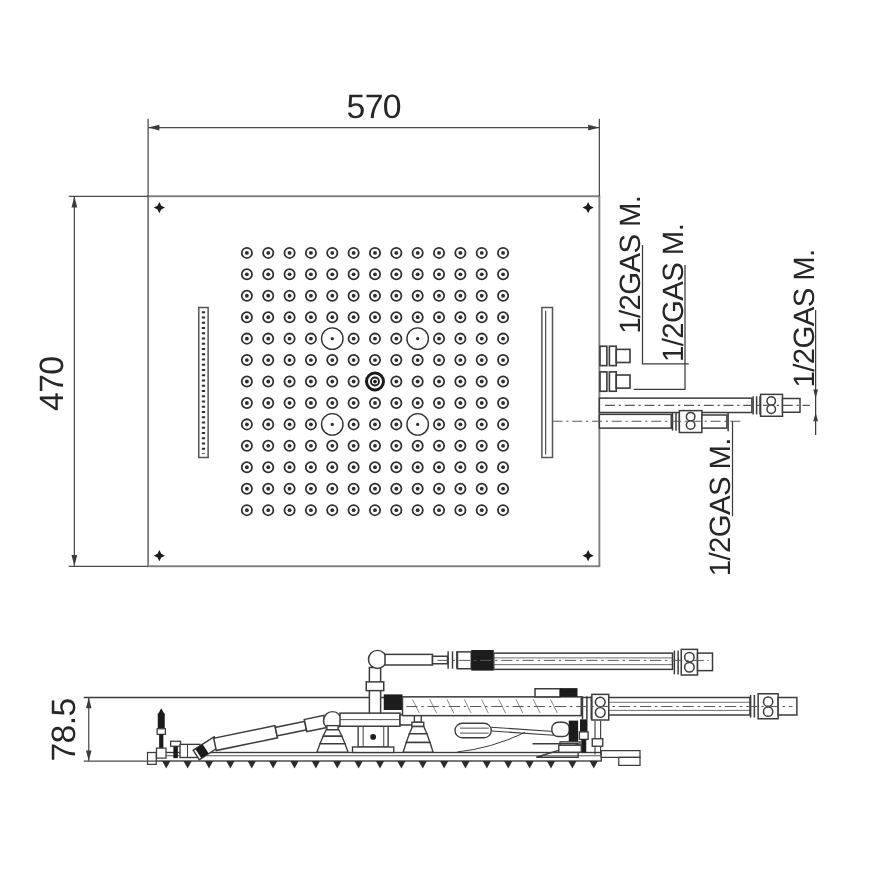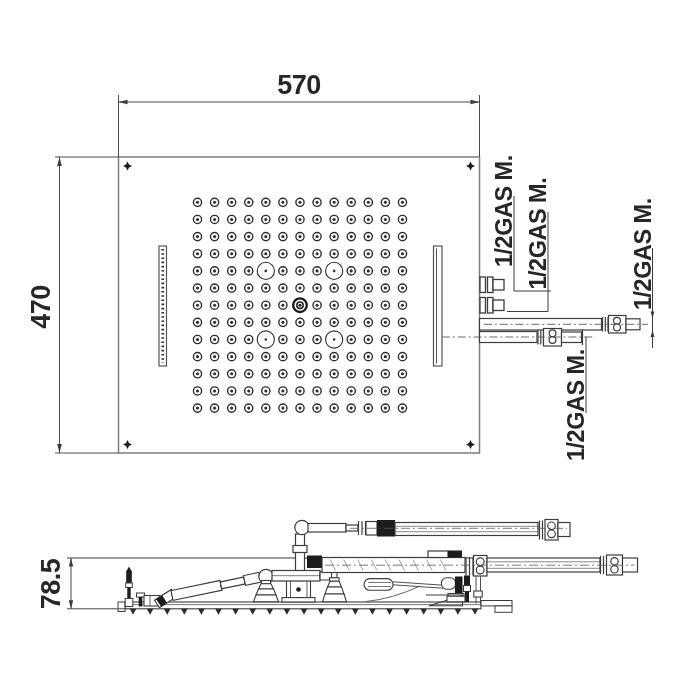--- a/index.html
+++ b/index.html
@@ -1,17 +1,17 @@
 <!DOCTYPE html>
 <html><head>
 <meta charset="utf-8">
 <style>
   html,body{margin:0;padding:0;background:#fff;}
   .canvas{position:relative;width:700px;height:700px;background:#fff;overflow:hidden;
-          font-family:"Liberation Sans", sans-serif;font-weight:bold;}
+          font-family:"Liberation Sans", sans-serif;}
   svg text{font-family:"Liberation Sans", sans-serif; fill:#262626;}
   .dimtext{font-size:27px; letter-spacing:-0.5px;}
   .labeltext{font-size:23.5px; letter-spacing:-0.5px;}
 </style>
 </head>
 <body>
 
 <div class="canvas">
 <svg width="700" height="700" viewBox="0 0 700 700">
 

